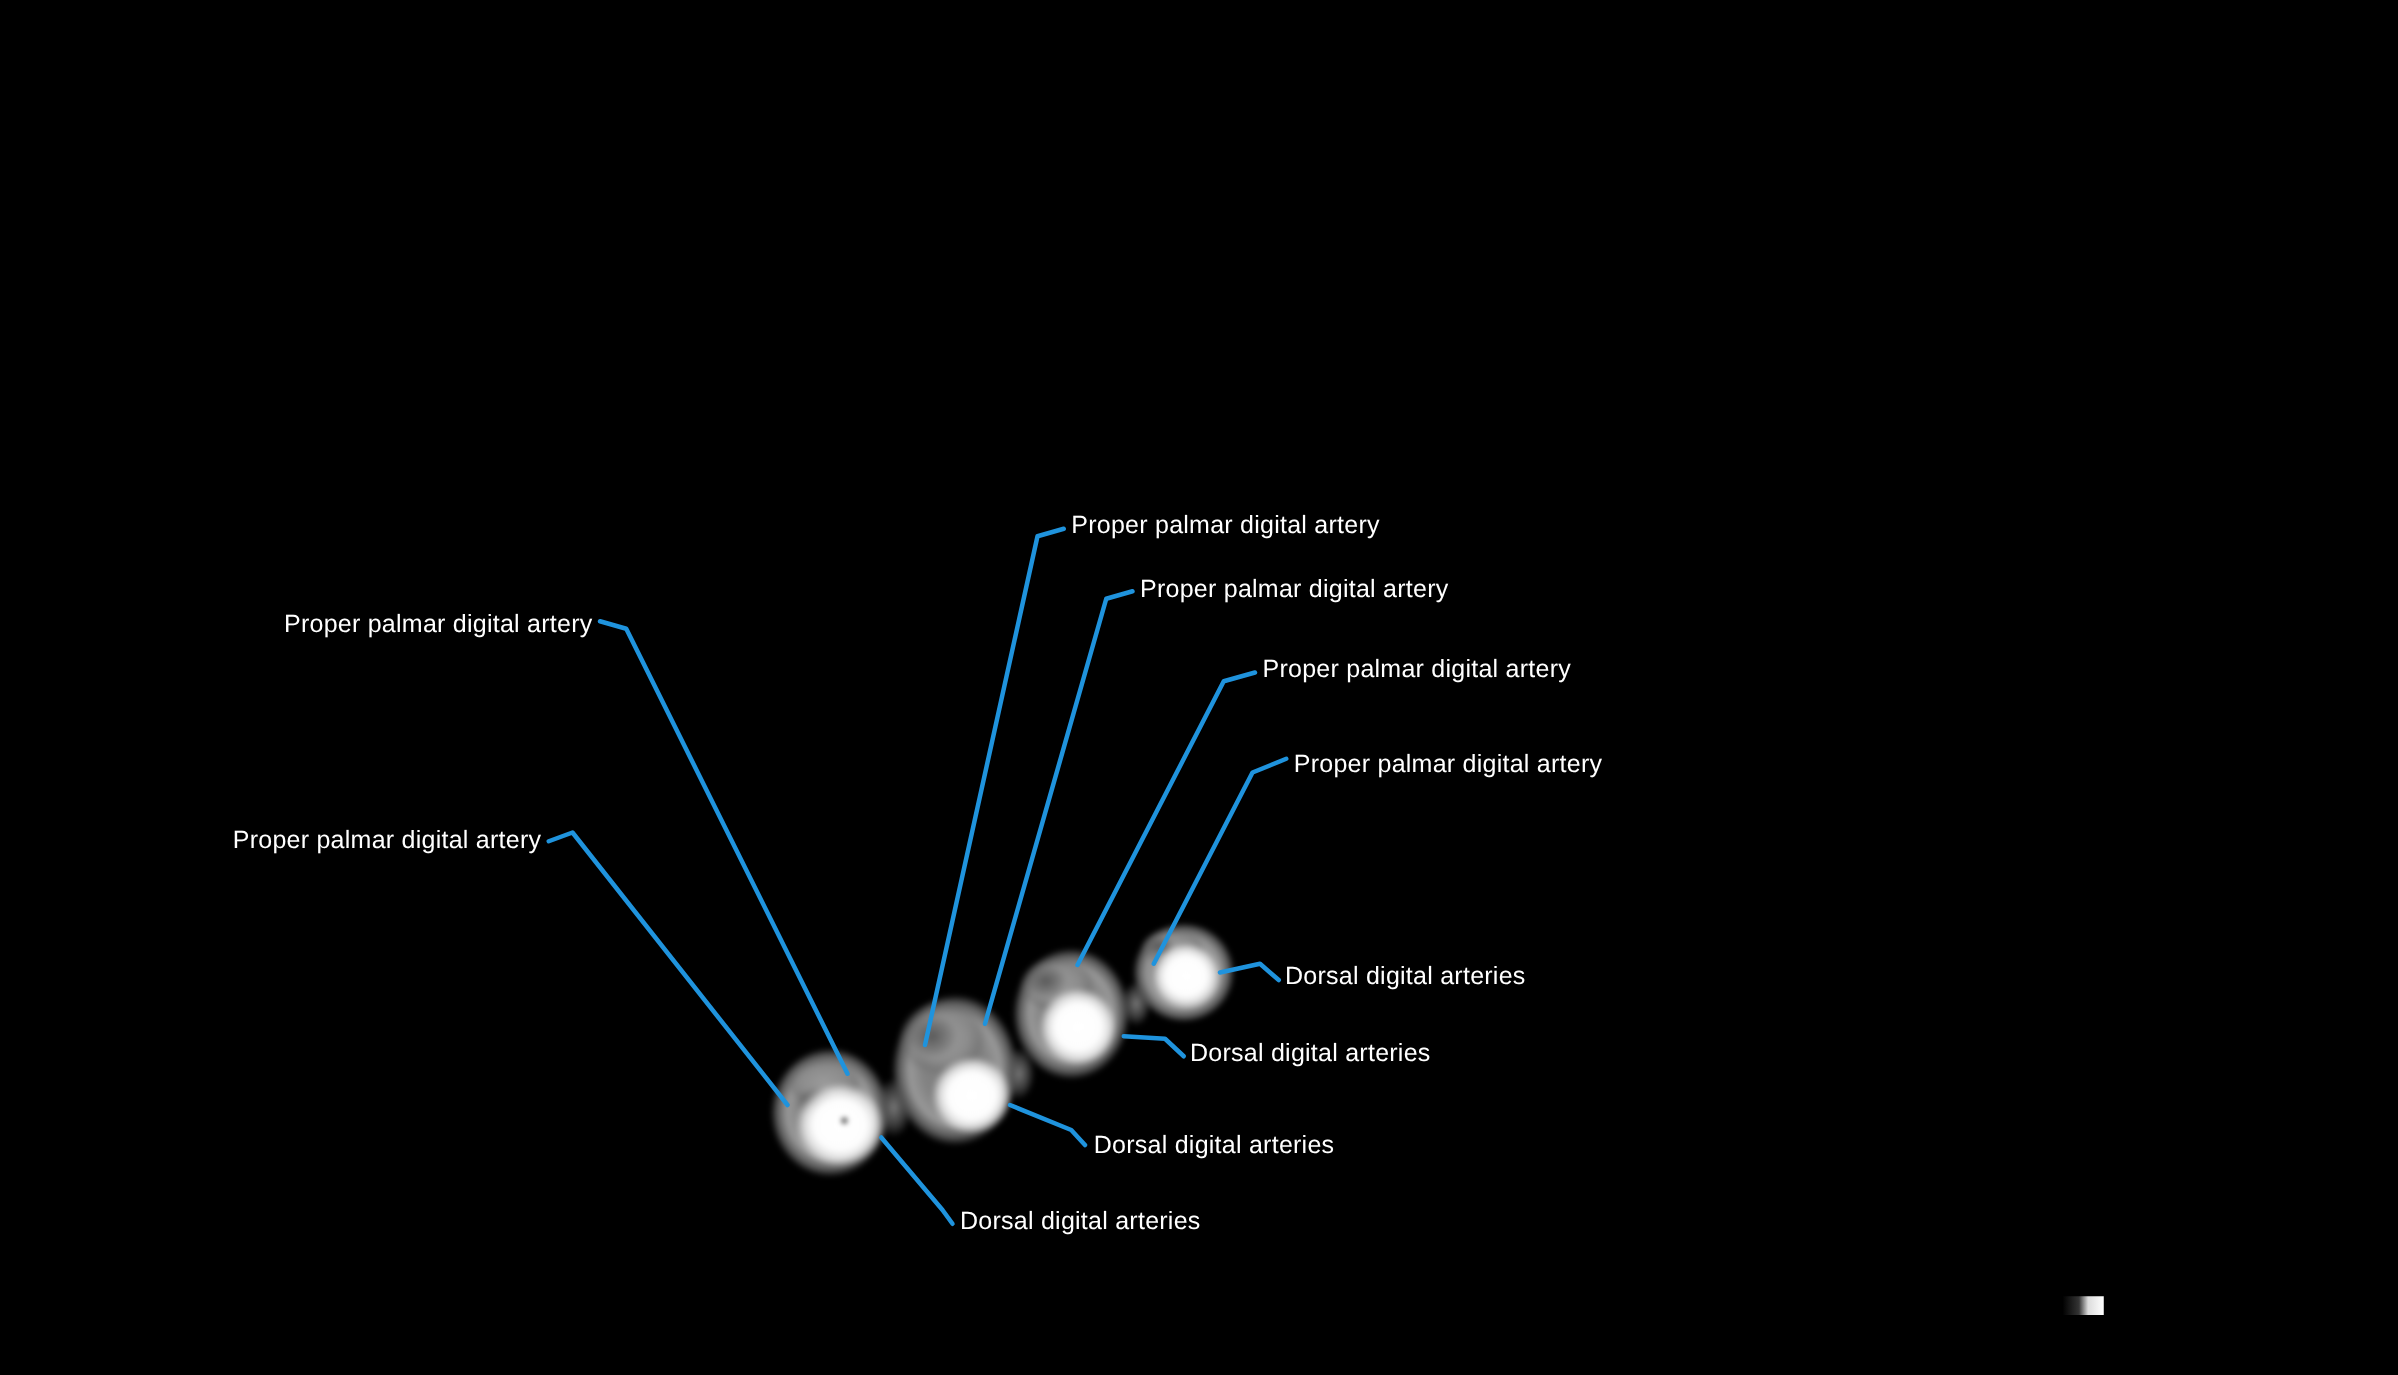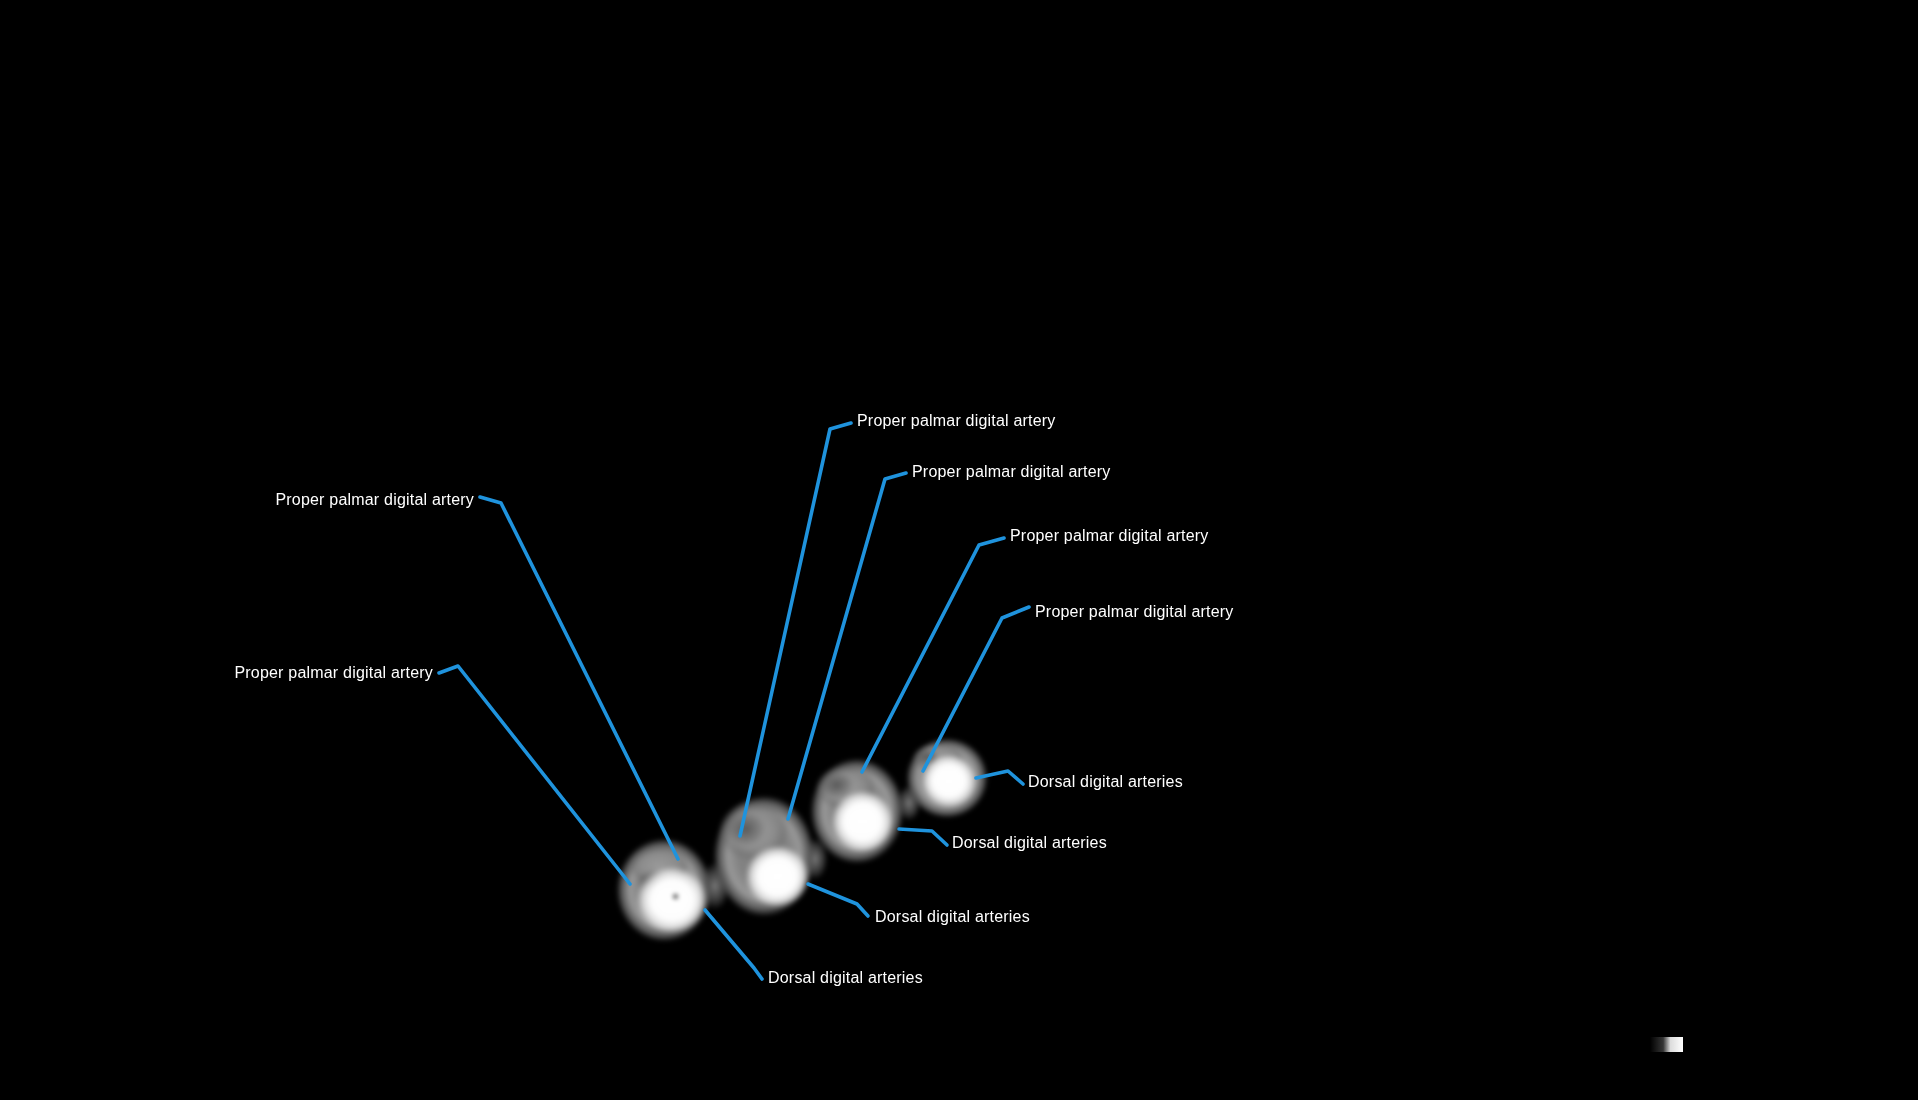--- a/index.html
+++ b/index.html
@@ -15,21 +15,21 @@
   .dark{background:radial-gradient(closest-side,rgba(70,70,70,0.75) 0%,rgba(80,80,80,0.4) 60%,rgba(0,0,0,0) 100%);}
   .bone{background:radial-gradient(closest-side,#ffffff 0%,#fdfdfd 58%,rgba(250,250,250,0.75) 78%,rgba(230,230,230,0) 100%);}
   .bridge{background:radial-gradient(closest-side,#777777 0%,rgba(105,105,105,0.55) 60%,rgba(0,0,0,0) 100%);}
   .speck{background:radial-gradient(closest-side,#2f2f2f 0%,rgba(47,47,47,0.6) 60%,rgba(0,0,0,0) 100%);}
   
   svg.leads{position:absolute;inset:0;}
   svg.leads polyline{fill:none;stroke-width:3.6;stroke-linecap:round;stroke-linejoin:round;}
   
   .label{
     position:absolute;transform:translateY(-52%);
-    color:#fff;font-size:16px;line-height:1.1;white-space:nowrap;
+    color:#fff;font-size:20px;line-height:1.1;white-space:nowrap;
     letter-spacing:0.2px;
   }
   
   .artifact{
     position:absolute;filter:blur(0.6px);
     background:linear-gradient(90deg,rgba(255,255,255,0) 0%,rgba(150,150,150,0.35) 40%,#dcdcdc 62%,#ffffff 100%);
   }
 </style>
 </head>
 <body>

